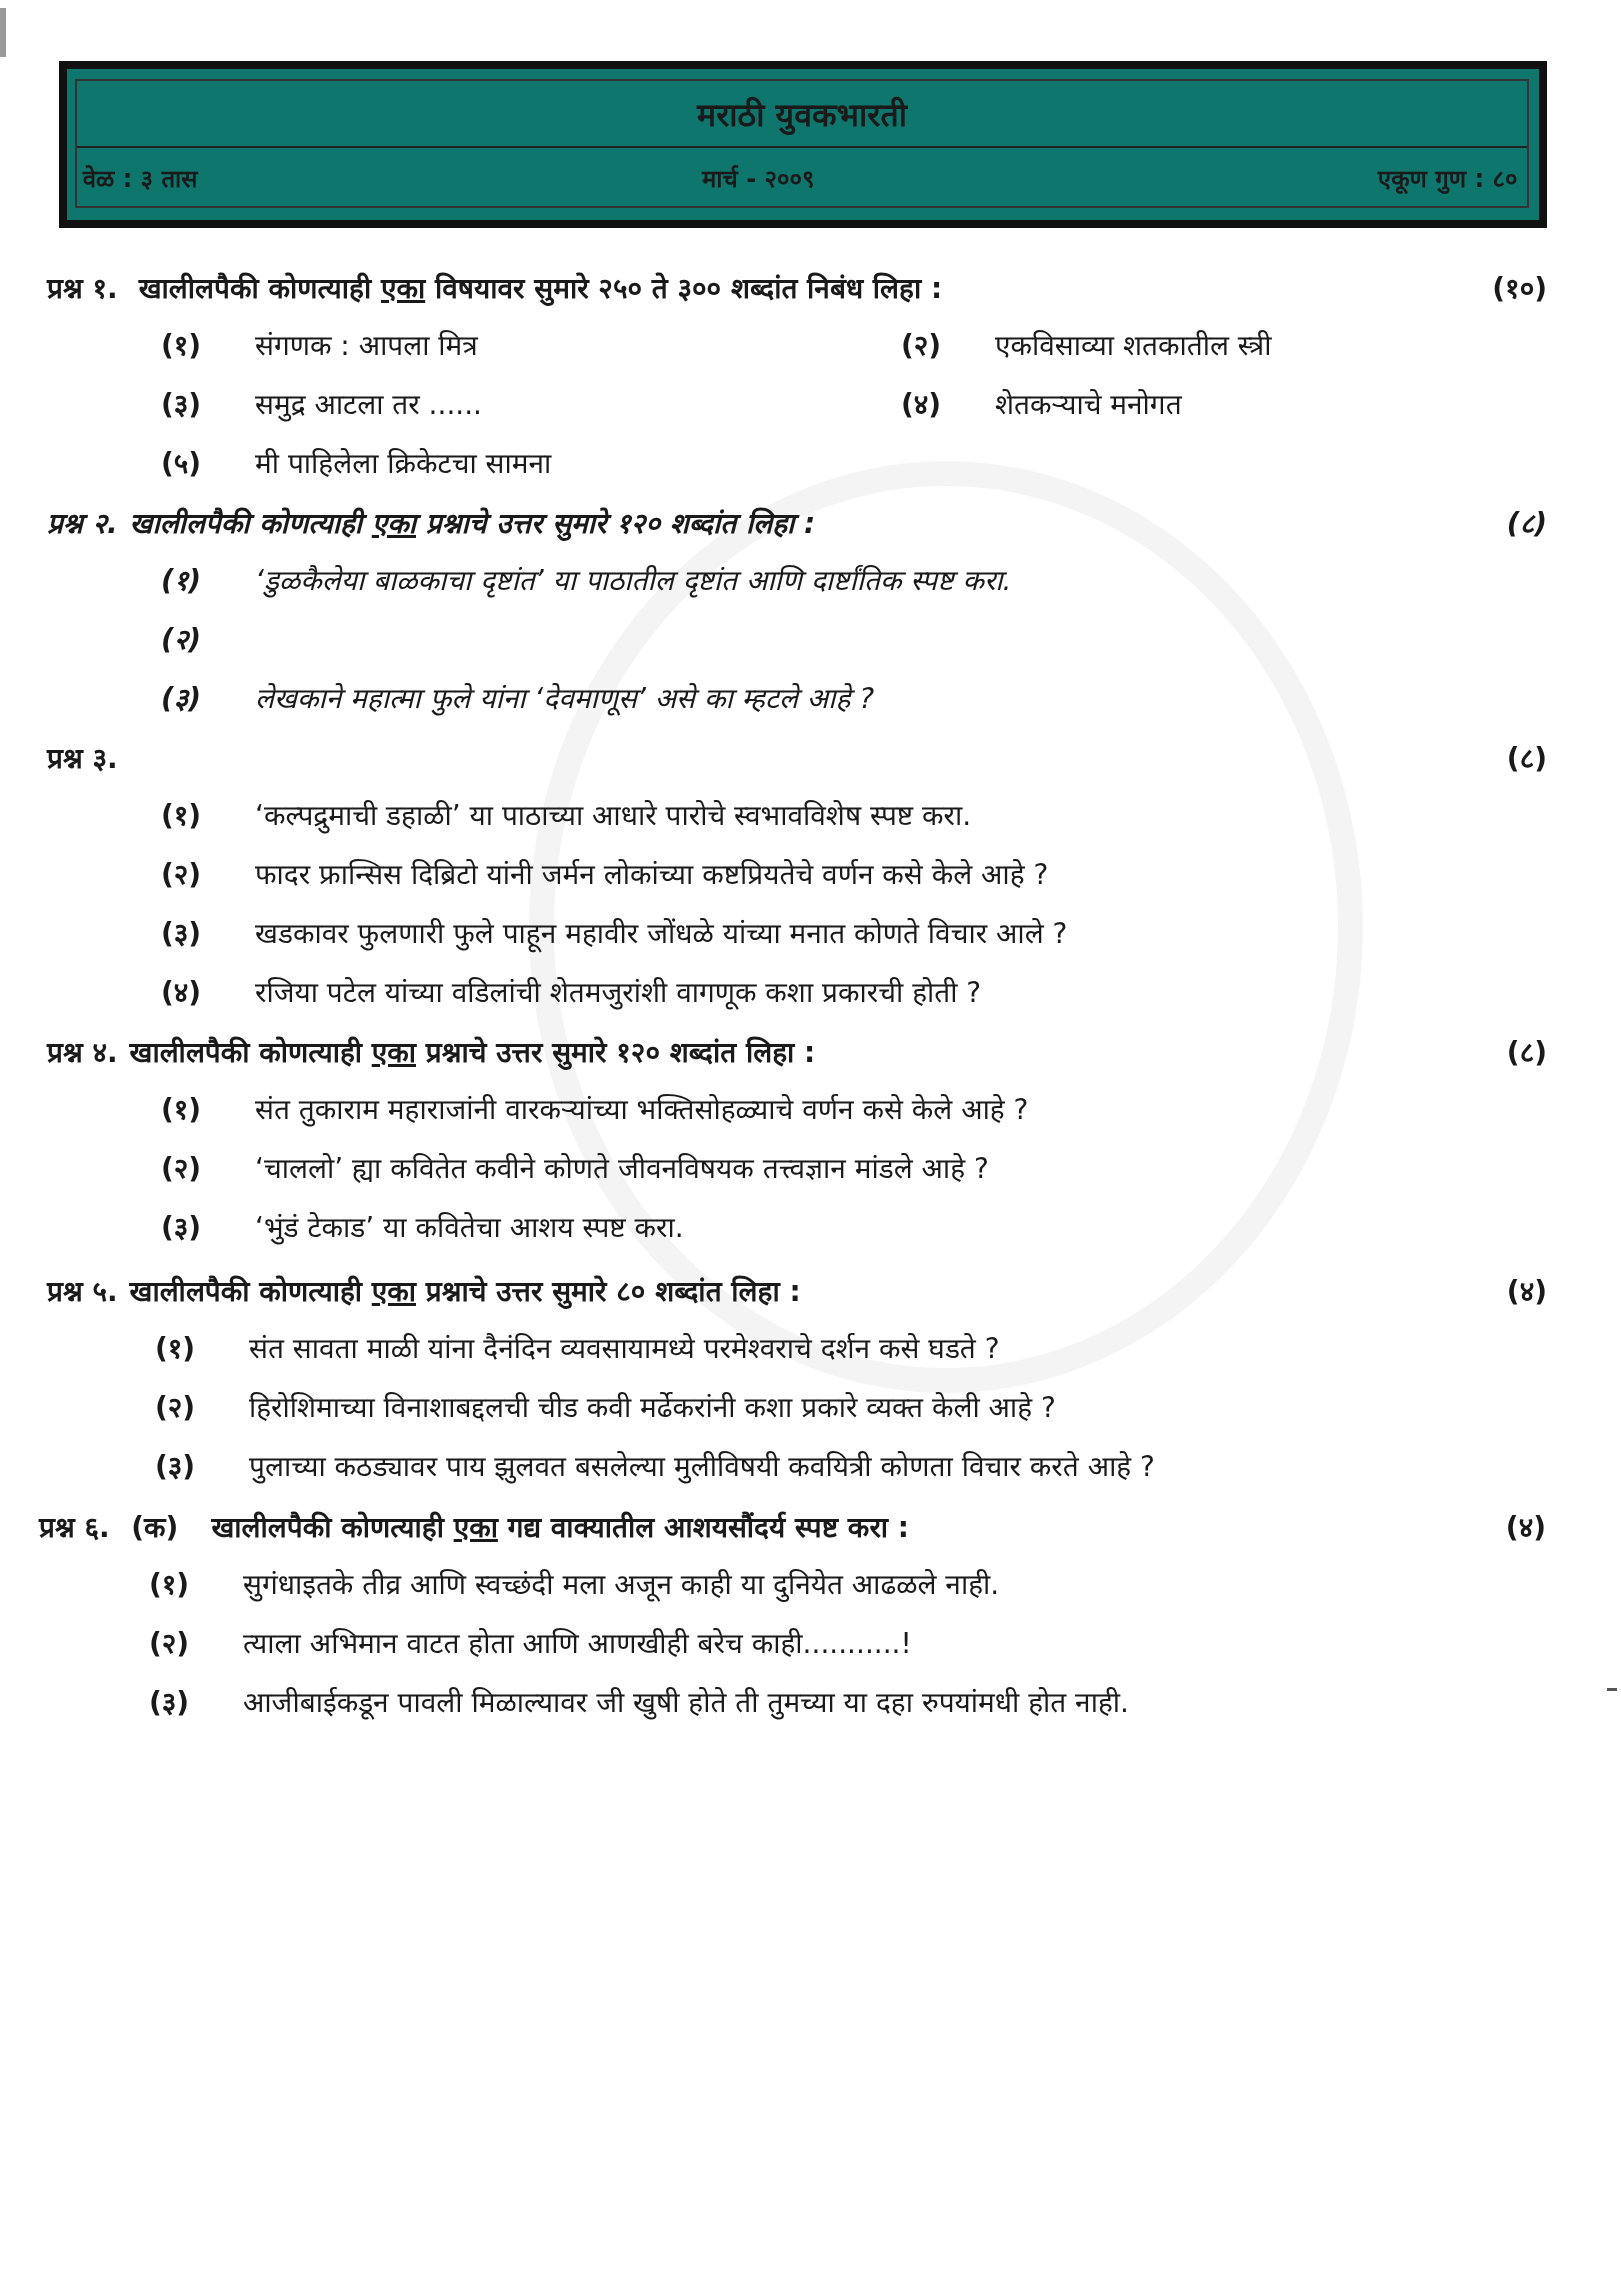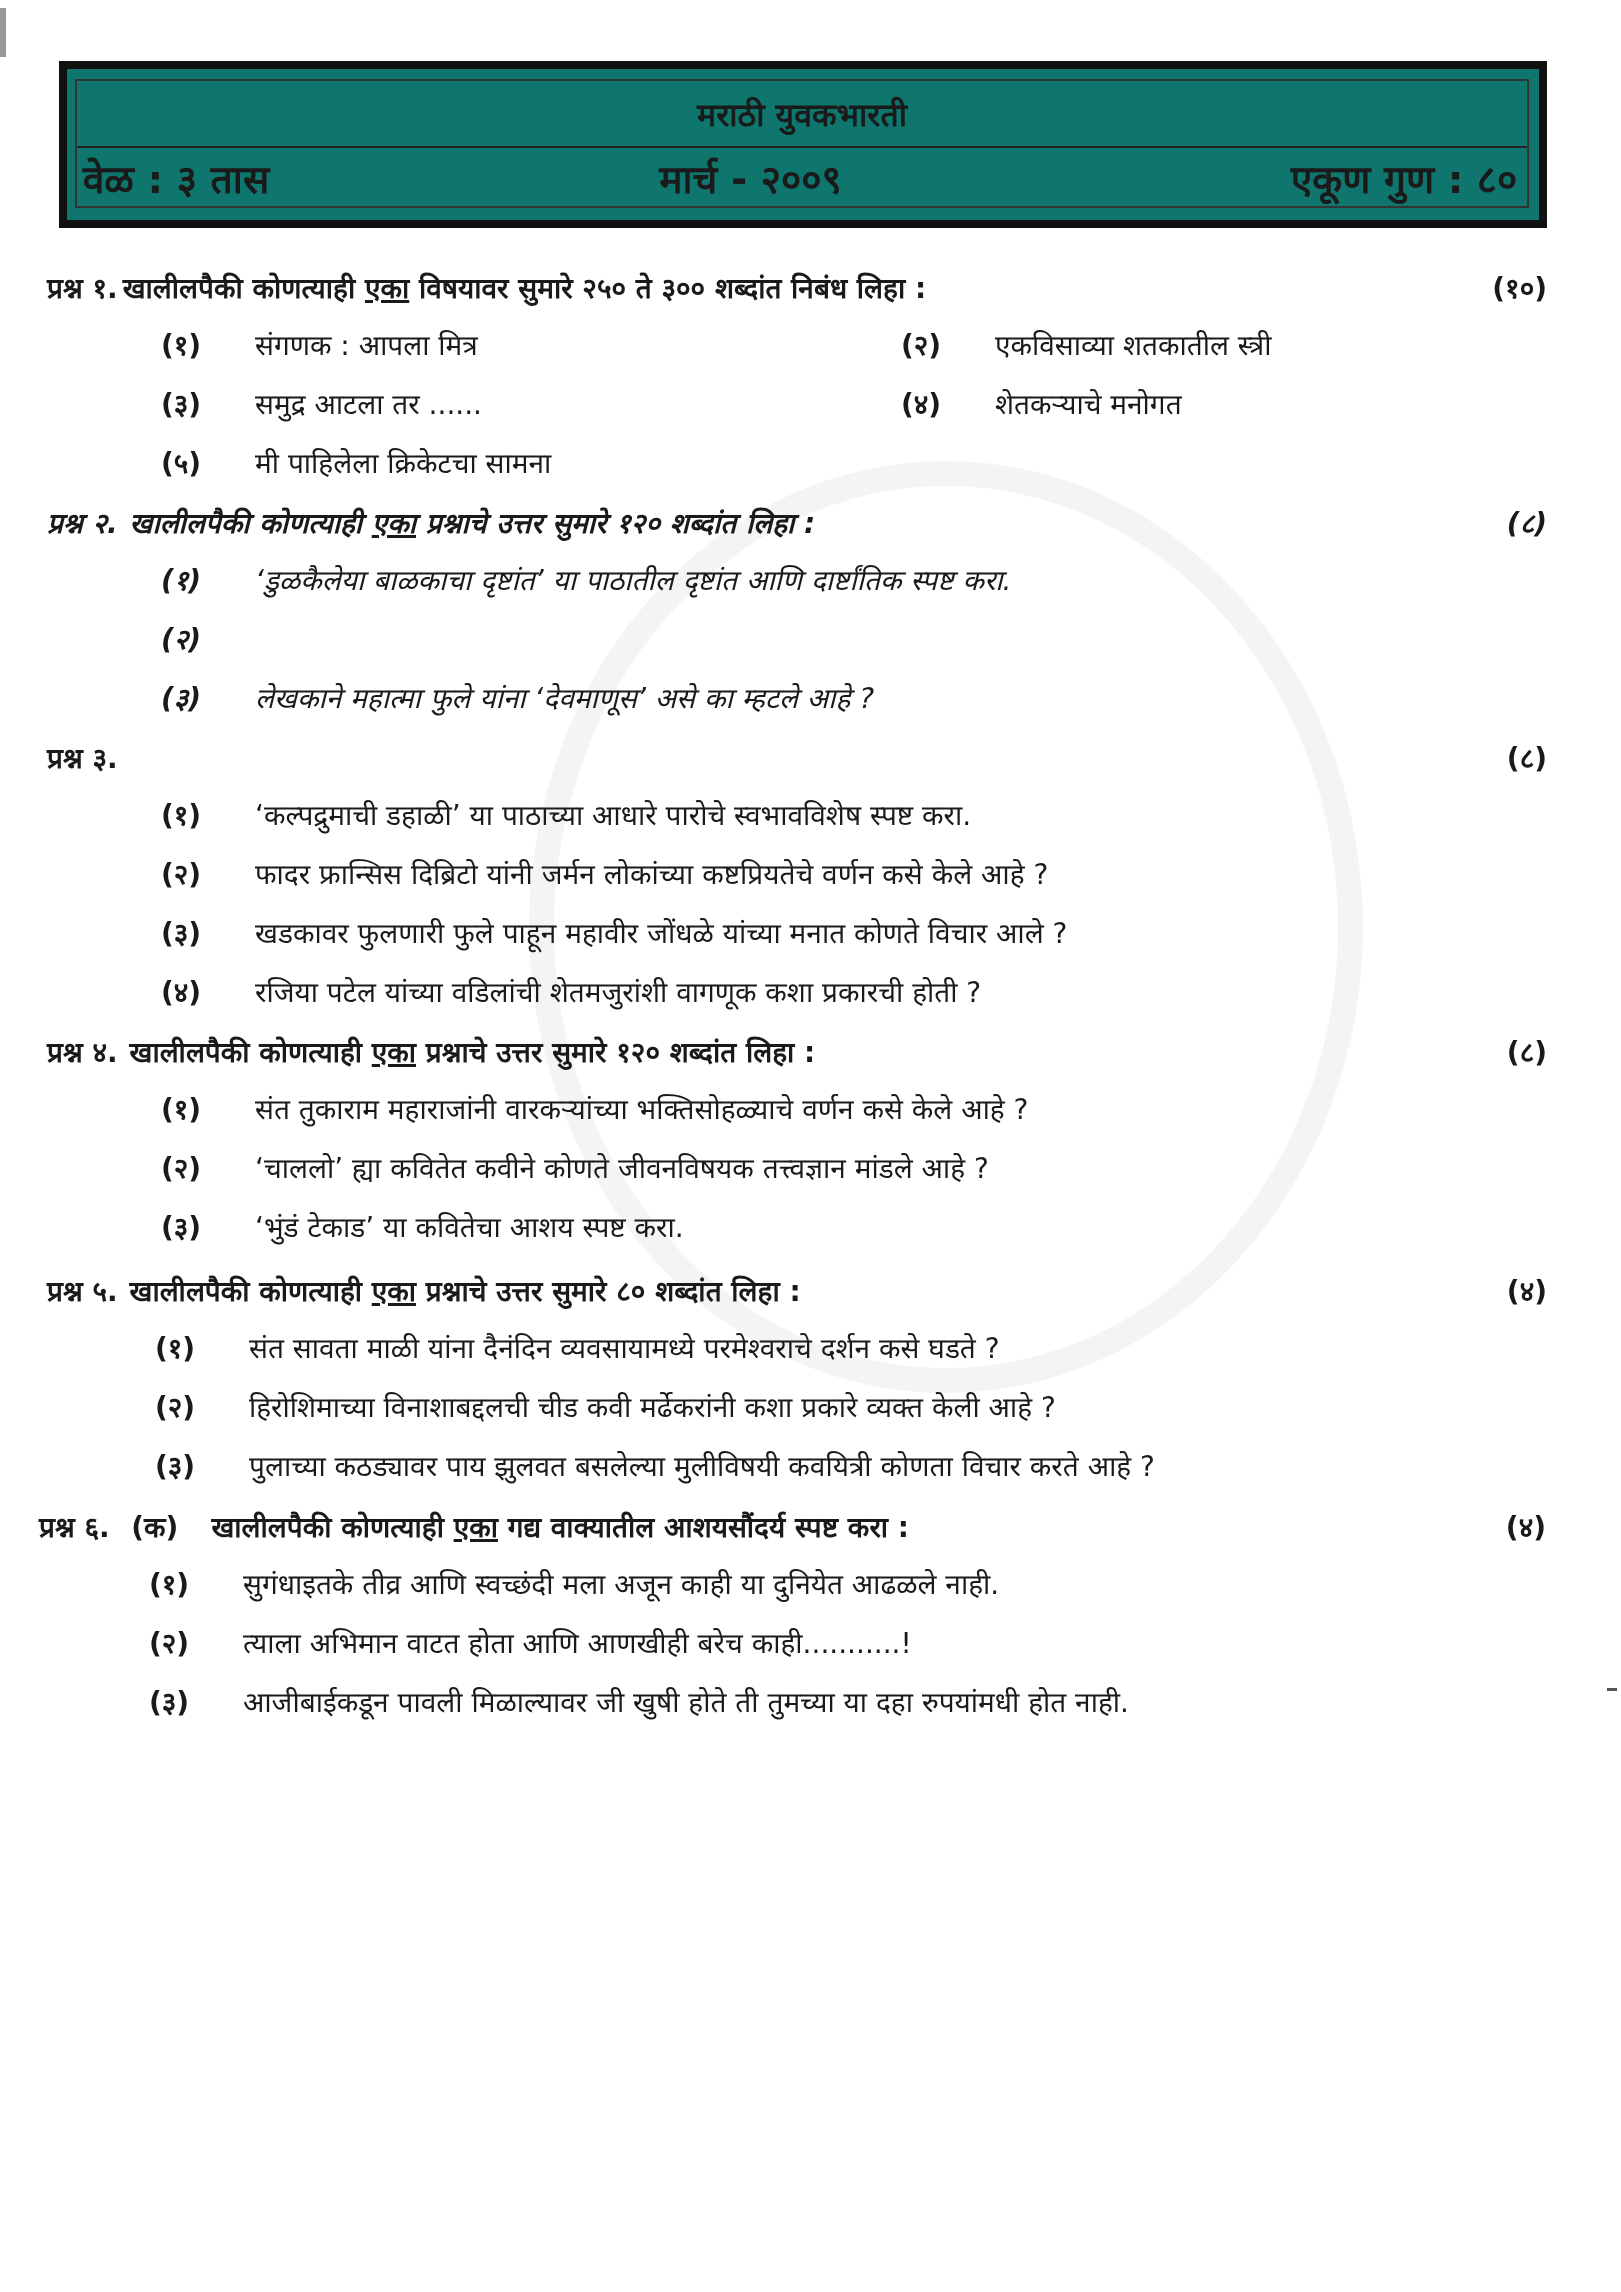--- a/index.html
+++ b/index.html
@@ -51,21 +51,21 @@
       justify-content: center;
       font-size: 32px;
       font-weight: bold;
     }
     .header-info-row {
       height: 59px;
       display: flex;
       align-items: center;
       justify-content: space-between;
       padding: 0 9.8px 0 5.9px;
-      font-size: 39px;
+      font-size: 24px;
       font-weight: bold;
       text-align: right;
     }
     .question {
       position: absolute;
       left: 47px;
       width: 1500px;
     }
     .q-head {
       display: flex;
@@ -136,21 +136,21 @@
         <span>वेळ : ३ तास</span>
         <span style="margin-left:-59px;">मार्च - २००९</span>
         <span>एकूण गुण : ८०</span>
       </div>
     </div>
   </div>
 
   <section class="question" style="top:261px;">
     <div class="q-head">
       <span class="q-prefix">प्रश्न १.</span>
-      <span class="q-text" style="margin-left:5px;"><span>खालीलपैकी कोणत्याही </span><u>एका</u><span> विषयावर सुमारे २५० ते ३०० शब्दांत निबंध लिहा :</span></span>
+      <span class="q-text" style="margin-left:21px;"><span>खालीलपैकी कोणत्याही </span><u>एका</u><span> विषयावर सुमारे २५० ते ३०० शब्दांत निबंध लिहा :</span></span>
       <span class="q-marks">(१०)</span>
     </div>
     <div class="two-col">
       <div class="sub-item">
         <span class="sub-num">(१)</span>
         <span class="sub-text">संगणक : आपला मित्र</span>
       </div>
       <div class="sub-item">
         <span class="sub-num">(२)</span>
         <span class="sub-text">एकविसाव्या शतकातील स्त्री</span>

